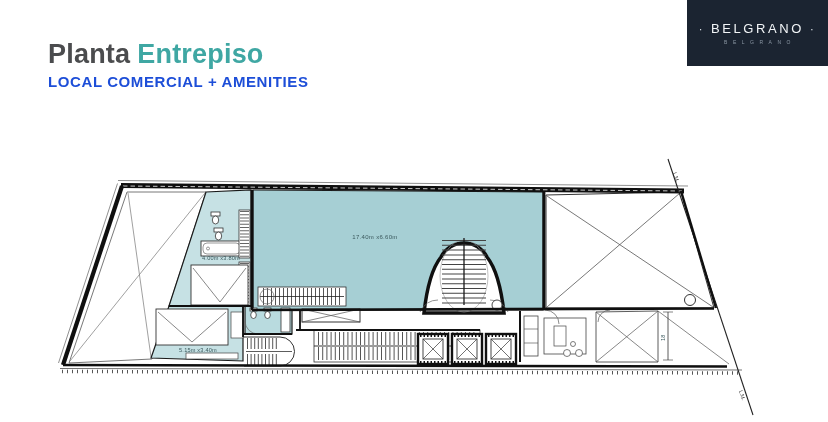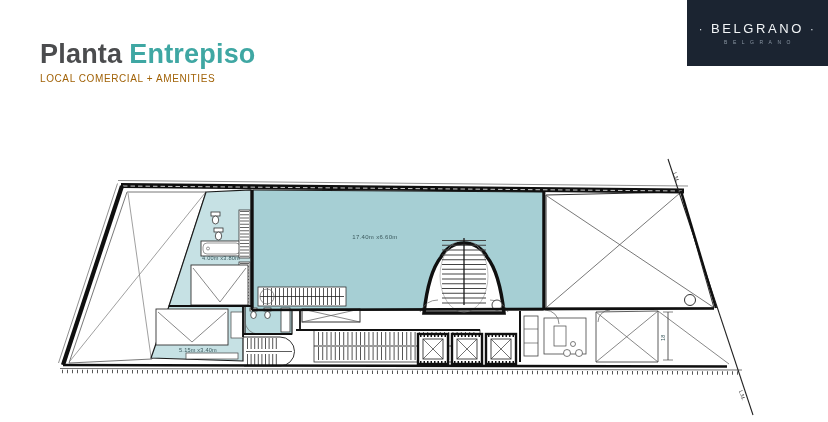--- a/index.html
+++ b/index.html
@@ -1,22 +1,22 @@
 <!DOCTYPE html>
 <html><head>
 <meta charset="utf-8">
 <style>
   html,body{margin:0;padding:0;background:#ffffff;}
   .stage{position:relative;width:828px;height:422px;background:#ffffff;overflow:hidden;
          font-family:"Liberation Sans",sans-serif;}
   
-  .header{position:absolute;left:40px;top:40px;}
+  .header{position:absolute;left:48px;top:40px;}
   .title{margin:0;font-size:27px;font-weight:600;letter-spacing:.2px;color:#4b4c4e;line-height:1.05;}
   .title .accent{color:#3fa7a3;margin-left:7px;}
-  .subtitle{margin-top:5px;font-size:10px;font-weight:400;letter-spacing:.6px;color:#a16207;}
+  .subtitle{margin-top:5px;font-size:15px;font-weight:700;letter-spacing:.6px;color:#1d4ed8;}
   
   .logo{position:absolute;right:0;top:0;width:141px;height:66px;background:#1b2431;
         display:flex;flex-direction:column;align-items:center;justify-content:center;gap:3px;}
   .logo-name{display:flex;align-items:center;gap:6px;color:#f2f5f7;font-size:13px;
              letter-spacing:2.6px;font-weight:400;}
   .logo-name .dot{font-size:11px;color:#dfe5ea;}
   .logo-tagline{font-size:5px;letter-spacing:5.5px;color:#8b97a4;padding-left:5px;}
   
   .plan-svg{position:absolute;left:0;top:0;}
   .plan-svg text{font-family:"Liberation Sans",sans-serif;}

